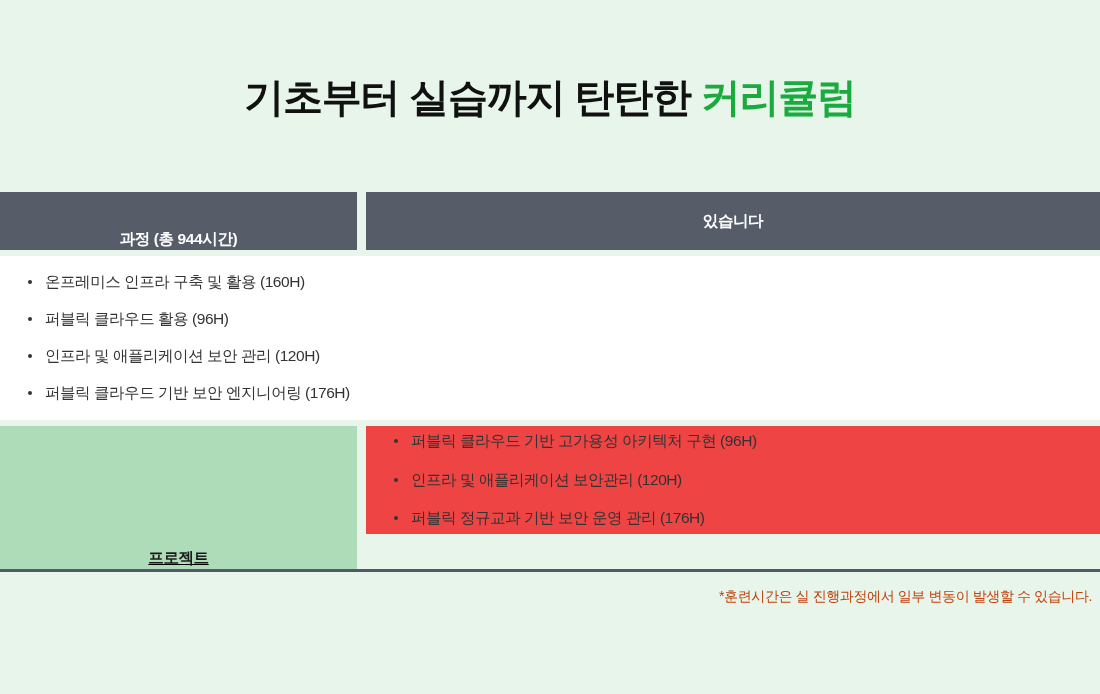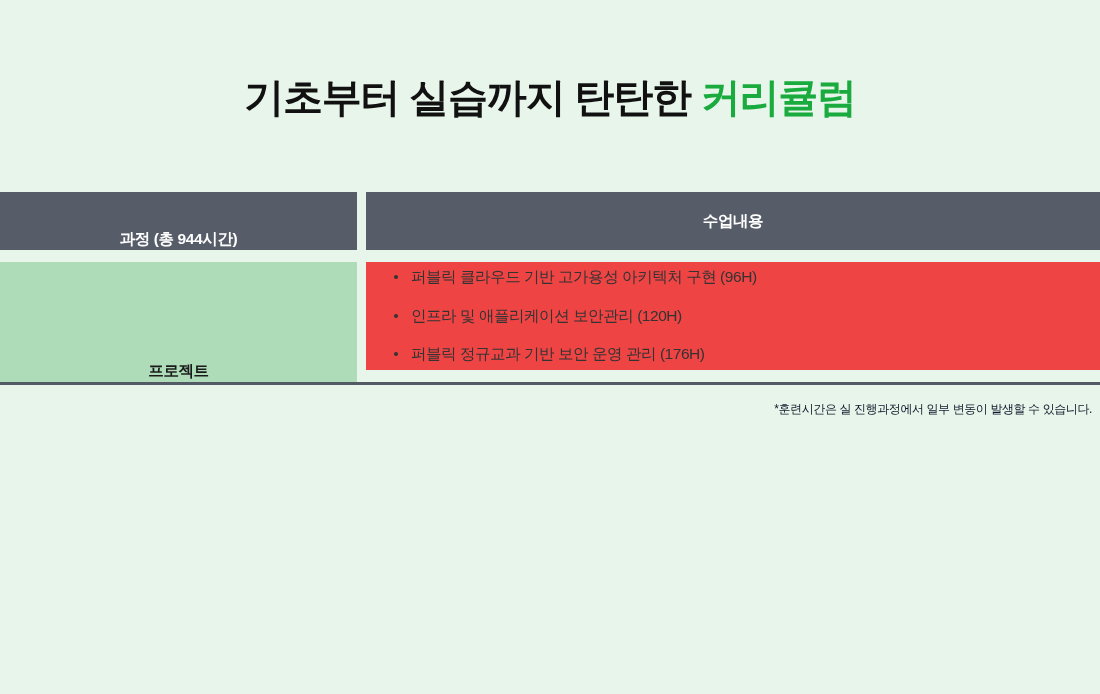--- a/index.html
+++ b/index.html
@@ -84,21 +84,21 @@
     letter-spacing: -0.4px;
   }
   .head-row .col-right {
     align-items: center;
     justify-content: center;
     flex-direction: row;
   }
 
   
   .body-row-1 .col-left { background: #d2e4d7; height: 164px; }
-  .body-row-2 .col-left { background: #aedcb9; height: 120px; }
+  .body-row-2 .col-left { background: #aedcb9; height: 143px; text-decoration: underline; }
   .body-row-1 .col-right { background: #ffffff; height: 164px; }
   .body-row-2 .col-right { background: #ef4444; height: 108px; }
 
   .row-label {
     font-size: 15.5px;
     font-weight: 700;
     color: #1a1a1a;
     letter-spacing: -0.4px;
   }
 
@@ -139,47 +139,55 @@
 
   
   .footnote-wrap {
     width: 100%;
     box-sizing: border-box;
     padding: 16px 8px 0 0;
     display: flex;
     justify-content: flex-end;
   }
   .footnote {
-    font-size: 12px;
-    color: #0f172a;
+    font-size: 14px;
+    color: #c2410c;
     letter-spacing: -0.4px;
     white-space: nowrap;
   }
 </style>
 </head>
 <body>
 
 <div class="title-wrap">
   <h1 class="page-title"><span>기초부터 실습까지 탄탄한 </span><span class="accent">커리큘럼</span></h1>
 </div>
 
 <div class="curriculum-table">
 
   <div class="table-row head-row">
     <div class="col-left">
       <span class="head-cell-text">과정 (총 944시간)</span>
     </div>
     <div class="col-right">
-      <span class="head-cell-text">수업내용</span>
+      <span class="head-cell-text">있습니다</span>
     </div>
   </div>
 
   <div class="row-spacer"></div>
 
   <div class="table-row body-row-1">
+    <div class="col-right">
+      <ul class="bullet-list">
+        <li class="bullet-item">온프레미스 인프라 구축 및 활용 (160H)</li>
+        <li class="bullet-item">퍼블릭 클라우드 활용 (96H)</li>
+        <li class="bullet-item">인프라 및 애플리케이션 보안 관리 (120H)</li>
+        <li class="bullet-item">퍼블릭 클라우드 기반 보안 엔지니어링 (176H)</li>
+      </ul>
+    </div>
   </div>
 
   <div class="row-spacer"></div>
 
   <div class="table-row body-row-2">
     <div class="col-left">
       <span class="row-label">프로젝트</span>
     </div>
     <div class="col-right">
       <ul class="bullet-list">

